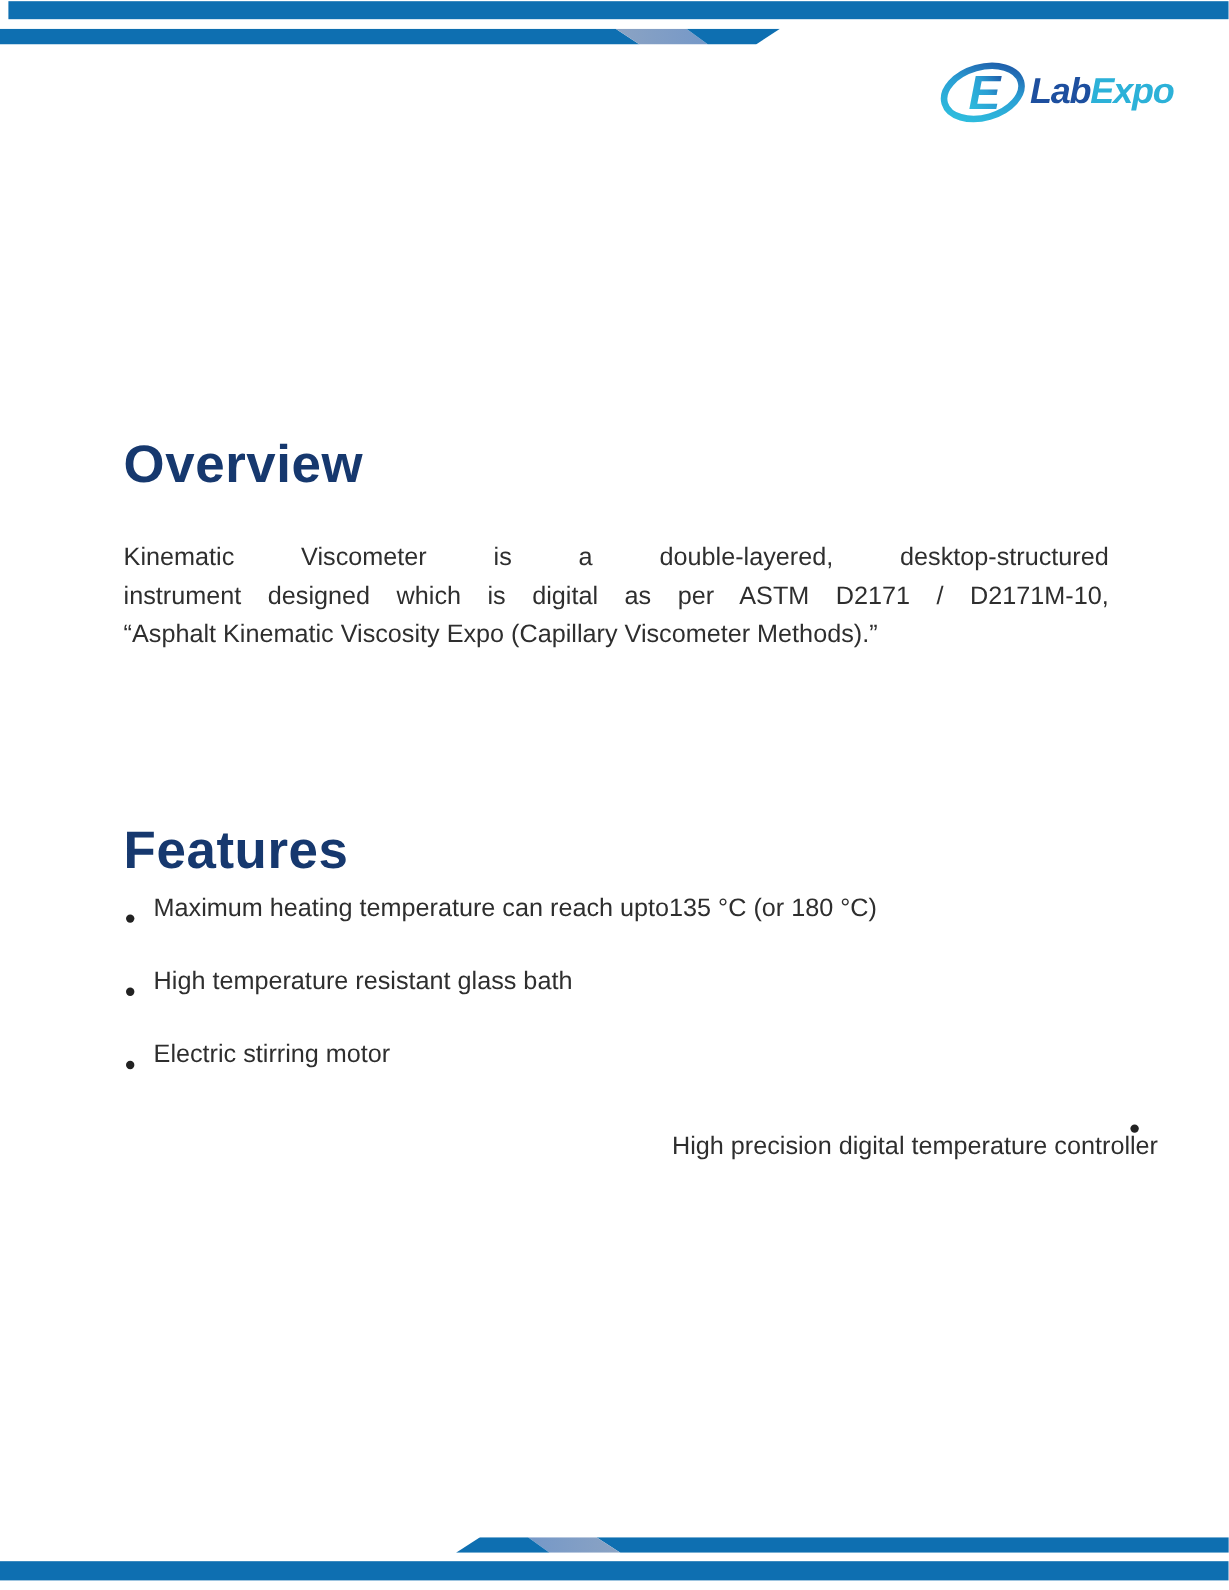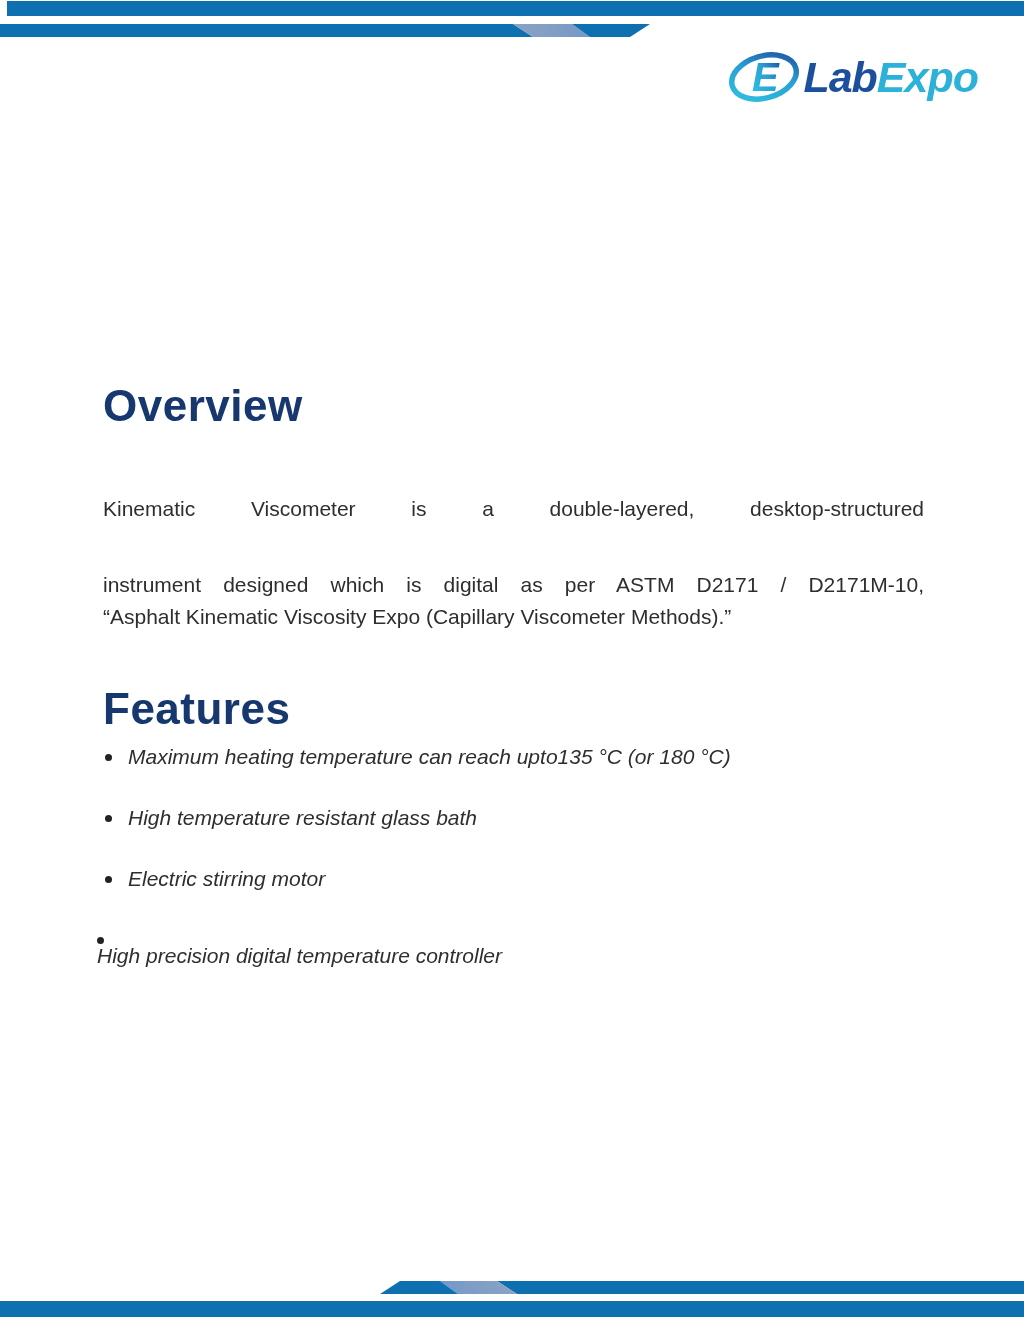--- a/index.html
+++ b/index.html
@@ -29,66 +29,65 @@
   
   .logo {
     position: absolute;
     top: 46px; right: 46px;
     display: flex;
     align-items: center;
   }
   .logo-icon-wrap { width: 74px; height: 62px; margin-right: 2px; }
   .logo-text {
     font-style: italic;
-    font-size: 43px;
+    font-size: 30px;
     letter-spacing: -1px;
     line-height: 62px;
     white-space: nowrap;
   }
   .logo-text .lab  { font-weight: bold; color: #1d4f9f; }
   .logo-text .expo { font-weight: 600;  color: #2cb1d8; }
 
   
   .section-heading {
     position: absolute;
     left: 103px;
     font-size: 44px;
     font-weight: bold;
     letter-spacing: 0.5px;
     color: #16386e;
     line-height: 52px;
   }
-  #overview-heading { top: 380px; }
+  #overview-heading { top: 362px; }
   #features-heading { top: 655px; margin-top: 28px; }
 
   .overview-paragraph {
     position: absolute;
     left: 103px; top: 449px;
     width: 821px;
     font-size: 21px;
     line-height: 32px;
     color: #2e2e2e;
   }
   .para-line { width: 100%; }
-  .para-line.just { text-align: justify; text-align-last: justify; margin-top: 44px; }
+  .para-line.just { text-align: justify; text-align-last: justify; }
 
   .features-list {
     position: absolute;
     left: 105px; top: 745px;
     width: 860px;
     list-style: none;
   }
   .feature-item {
     display: flex;
-    align-items: flex-start;
+    align-items: flex-end;
     font-size: 21px;
     line-height: 24px;
     color: #2e2e2e;
     margin-bottom: 37px;
-    font-style: italic;
   }
   .feature-item.outdent { margin-left: -8px; flex-direction: column; }
   .bullet-dot {
     flex: 0 0 auto;
     width: 7px; height: 7px;
     border-radius: 50%;
     background: #222222;
     margin: 9px 16px 0 0;
   }
 

